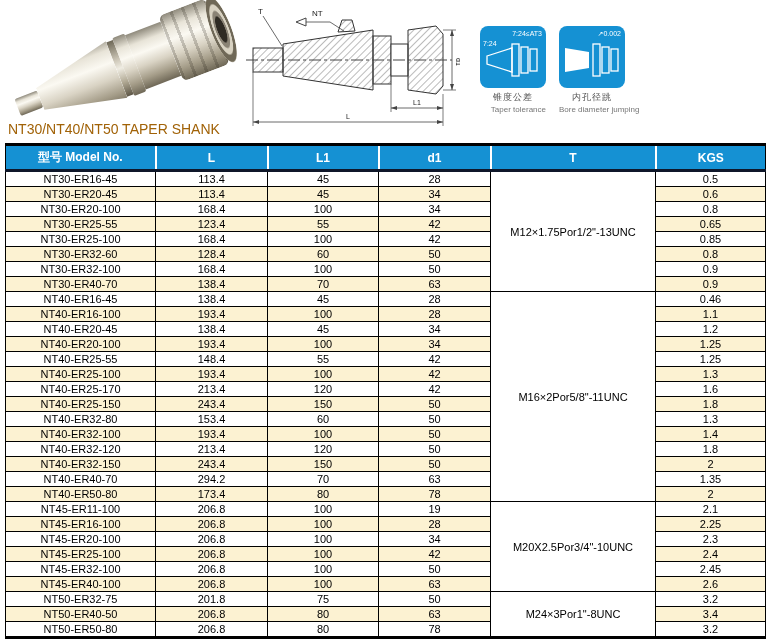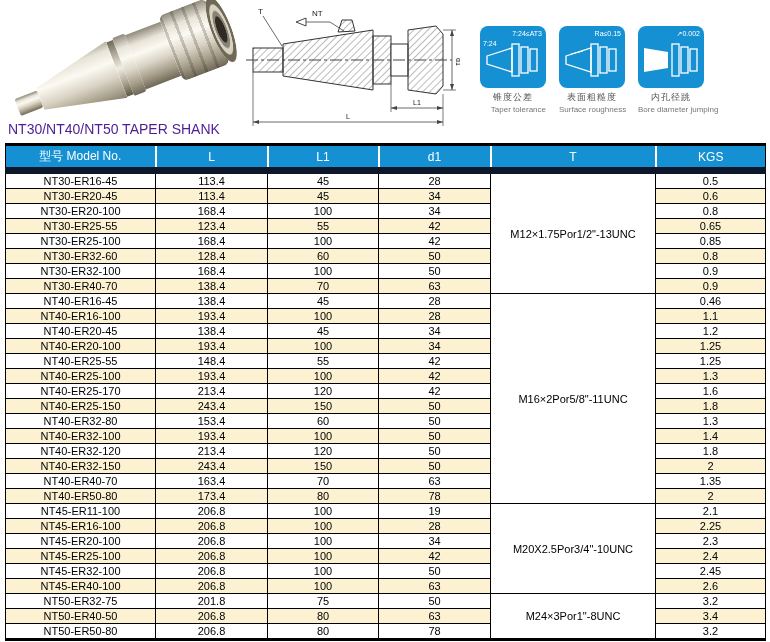--- a/index.html
+++ b/index.html
@@ -43,33 +43,33 @@
     background:#1591d3; overflow:hidden;
   }
   .card-text { position:absolute; color:#fff; font-size:7px; line-height:8px; white-space:nowrap; }
   .card-text.top  { top:4px; right:4px; }
   .card-text.side { top:14px; left:3px; }
   .shank-art { position:absolute; left:4px; top:14px; }
   .label-cn { font-size:9px; color:#555; margin-top:3px; letter-spacing:1px; }
   .label-en { font-size:8px; color:#777; margin-top:1px; white-space:nowrap;text-align:right; }
 
   
-  .page-title { position:absolute; left:8px; top:121px; font-size:14px; color:#4c1d95; }
+  .page-title { position:absolute; left:8px; top:121px; font-size:14px; color:#a16207; }
 
   
   table.spec {
     position:absolute; left:5px; top:143px; width:760px;
     border-collapse:collapse; table-layout:fixed;
     border-top:3px solid #000; border-bottom:3px solid #000;
     border-left:1px solid #000; border-right:1px solid #000;
     font-size:11px;
   }
   table.spec th {
-    background:#1591d3; color:#fff; font-size:12px; font-weight:normal;
-    height:26px; border-bottom:7px solid #0f172a; text-align:center;
+    background:#1591d3; color:#fff; font-size:12px; font-weight:bold;
+    height:26px; border-bottom:3px solid #0f172a; text-align:center;
   }
   table.spec th + th { border-left:2px solid #fff; }
   table.spec td {
     border:1px solid #000; height:14px; padding:0 2px;
     text-align:center; white-space:nowrap; overflow:hidden;
     background:#fff; line-height:14px;
   }
   table.spec tr.odd td { background:#fcf2d2; }
   table.spec td.t-cell { background:#fff !important; }
 </style>
@@ -146,34 +146,20 @@
         <rect x="37" y="7" width="7" height="26" fill="none" stroke="#fff" stroke-width="1.3"></rect>
         <rect x="46" y="9" width="7" height="22" fill="none" stroke="#fff" stroke-width="1.3"></rect>
       </svg>
       <span class="card-text top">7:24≤AT3</span>
       <span class="card-text side">7:24</span>
     </div>
     <div class="label-cn">锥度公差</div>
     <div class="label-en">Taper tolerance</div>
   </div>
 
-  <div class="spec-box">
-    <div class="blue-card">
-      <svg class="shank-art" width="58" height="44" viewBox="0 0 58 44">
-        <polygon points="3,16 28,8 28,32 3,24" fill="none" stroke="#fff" stroke-width="1.3"></polygon>
-        <rect x="28" y="4" width="7" height="32" fill="none" stroke="#fff" stroke-width="1.3"></rect>
-        <rect x="37" y="7" width="7" height="26" fill="none" stroke="#fff" stroke-width="1.3"></rect>
-        <rect x="46" y="9" width="7" height="22" fill="none" stroke="#fff" stroke-width="1.3"></rect>
-        <line x1="8" y1="14" x2="20" y2="11" stroke="#fff" stroke-width="1"></line>
-      </svg>
-      <span class="card-text top">Ra≤0.15</span>
-    </div>
-    <div class="label-cn">表面粗糙度</div>
-    <div class="label-en">Surface roughness</div>
-  </div>
 
   <div class="spec-box">
     <div class="blue-card">
       <svg class="shank-art" width="58" height="44" viewBox="0 0 58 44">
         <polygon points="2,8 26,12 26,28 2,32" fill="#fff"></polygon>
         <rect x="30" y="4" width="7" height="32" fill="none" stroke="#fff" stroke-width="1.3"></rect>
         <rect x="39" y="7" width="7" height="26" fill="none" stroke="#fff" stroke-width="1.3"></rect>
         <rect x="48" y="9" width="7" height="22" fill="none" stroke="#fff" stroke-width="1.3"></rect>
       </svg>
       <span class="card-text top">↗0.002</span>
@@ -344,21 +330,21 @@
       </tr>
       <tr class="odd">
         <td>NT40-ER32-150</td>
         <td>243.4</td>
         <td>150</td>
         <td>50</td>
         <td>2</td>
       </tr>
       <tr class="even">
         <td>NT40-ER40-70</td>
-        <td>163.4</td>
+        <td>294.2</td>
         <td>70</td>
         <td>63</td>
         <td>1.35</td>
       </tr>
       <tr class="odd">
         <td>NT40-ER50-80</td>
         <td>173.4</td>
         <td>80</td>
         <td>78</td>
         <td>2</td>

